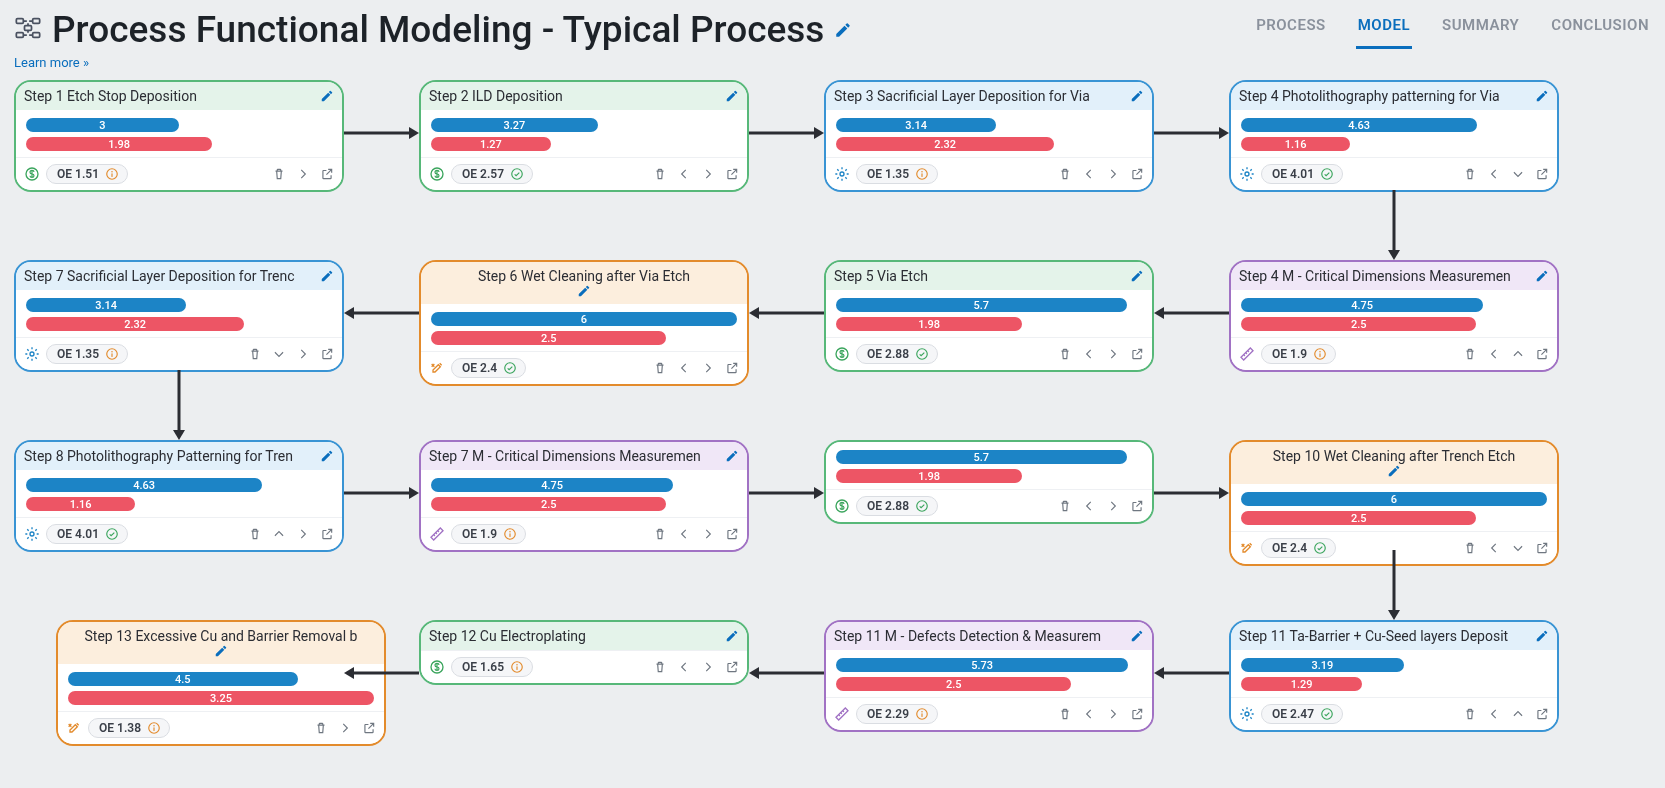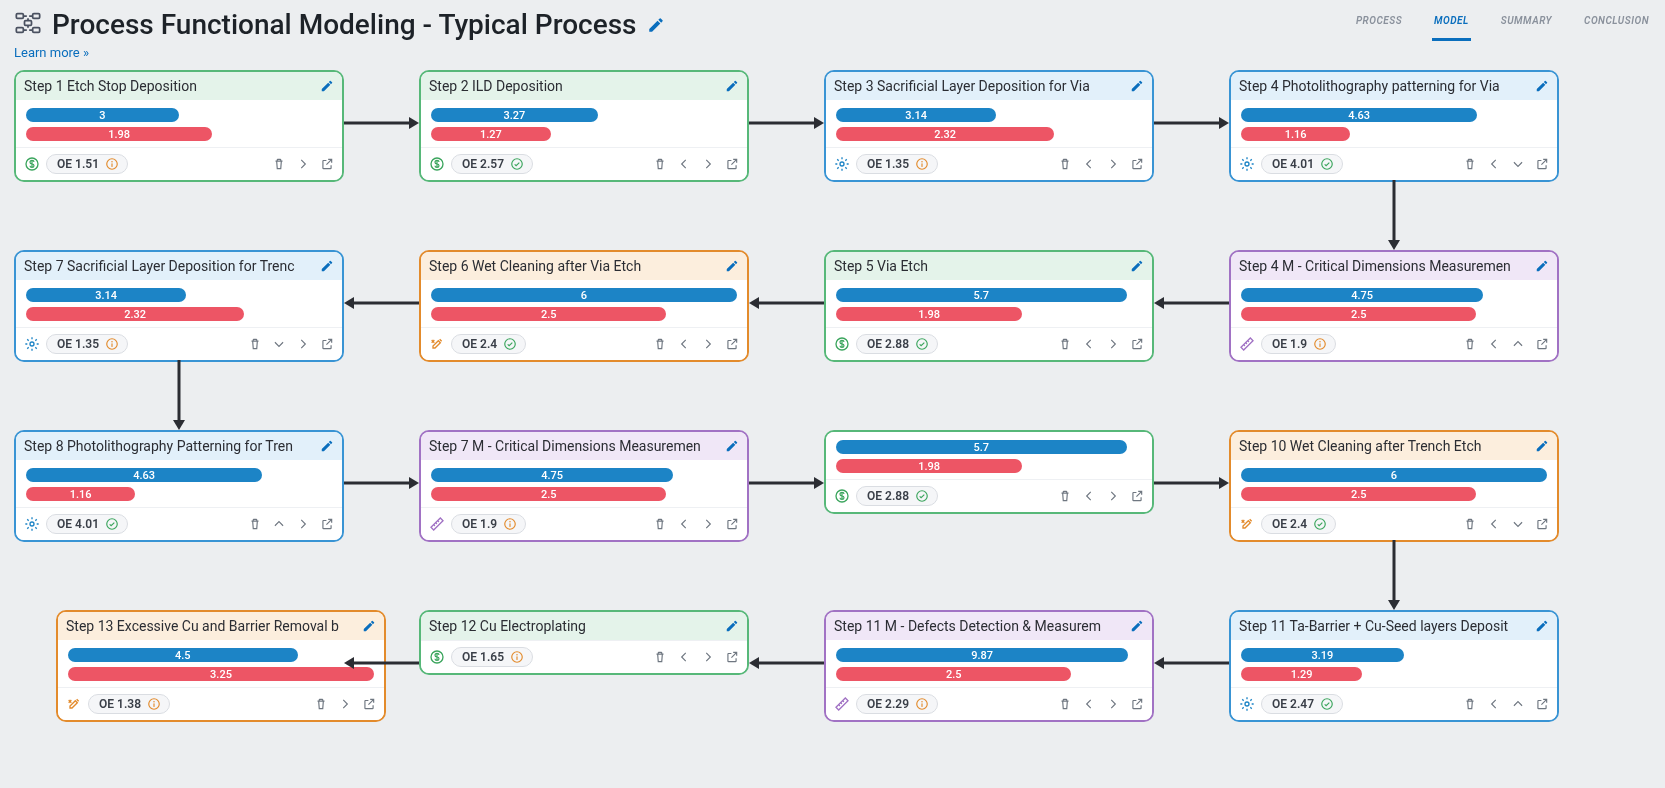--- a/index.html
+++ b/index.html
@@ -33,41 +33,40 @@
   .page{padding:0 14px;}
   
   .header{
     display:flex;
     align-items:center;
     justify-content:space-between;
     padding:8px 0 2px;
   }
   .title-wrap{display:flex;align-items:center;gap:10px;}
   .title-icon svg{width:28px;height:28px;stroke:#4a5160;fill:none;stroke-width:1.5;}
-  .title{font-size:28px;font-weight:500;color:#1d2228;}
+  .title{font-size:37px;font-weight:500;color:#1d2228;}
   .edit-icon{color:var(--link);cursor:pointer;}
   .edit-icon svg{width:18px;height:18px;fill:var(--link);}
   .tabs{display:flex;gap:28px;}
   .tab{
-    font-size:10px;
+    font-size:15px;
     font-weight:600;
     letter-spacing:0.5px;
     color:#8a919c;
     padding:6px 2px 12px;
     text-transform:uppercase;
-    font-style:italic;
   }
   .tab.active{color:var(--link);border-bottom:3px solid var(--link);}
   .learn-more{font-size:13px;color:var(--link);padding:2px 0 10px;}
   
   .canvas{position:relative;height:720px;}
   .card{
     position:absolute;
     width:330px;
-    border-radius:10px;
+    border-radius:17px;
     border:2px solid;
     overflow:hidden;
     background:#fff;
   }
   .card .head{
     display:flex;align-items:center;justify-content:space-between;
     padding:6px 8px;
     font-size:14px;
     white-space:nowrap;overflow:hidden;
   }
@@ -92,21 +91,21 @@
     border-radius:18px;padding:2px 8px 2px 10px;font-size:12px;font-weight:600;color:#3a3f48;
   }
   .status-icon{display:flex;align-items:center;}
   .status-icon svg{width:14px;height:14px;}
   .foot-right{display:flex;align-items:center;gap:10px;}
   .foot-right .ibtn svg{width:14px;height:14px;stroke:var(--icon);fill:none;stroke-width:2;}
   .ibtn{cursor:pointer;display:flex;align-items:center;}
   
   .c-green  {border-color:var(--green);}  .c-green  .head{background:var(--green-light);}
   .c-blue   {border-color:var(--blue);}   .c-blue   .head{background:var(--blue-light);}
-  .c-orange {border-color:var(--orange);} .c-orange .head{background:var(--orange-light);}
+  .c-orange {border-color:var(--orange);} .c-orange .head{background:var(--orange-light);flex-direction:column;}
   .c-purple {border-color:var(--purple);} .c-purple .head{background:var(--purple-light);}
   
   .pencil svg{width:14px;height:14px;fill:var(--link);}
   
   .arrow{position:absolute;pointer-events:none;}
   .arrow svg{overflow:visible;}
   .arrow path,.arrow line{stroke:#2b2d33;stroke-width:3;fill:none;}
   .arrow polygon{fill:#2b2d33;}
 </style>
 </head>
@@ -980,21 +979,21 @@
           <span class="pencil ibtn">
             <svg viewBox="0 0 24 24">
               <use href="#ic-pencil"></use>
             </svg>
           </span>
         </div>
         <div class="body">
           <div class="bars">
             <div class="bar-track bar-blue">
               <div class="bar-fill" style="width:95.5%">
-                <span>9.87</span>
+                <span>5.73</span>
               </div>
             </div>
             <div class="bar-track bar-red">
               <div class="bar-fill" style="width:76.92307692307693%">
                 <span>2.5</span>
               </div>
             </div>
           </div>
         </div>
         <div class="foot">

